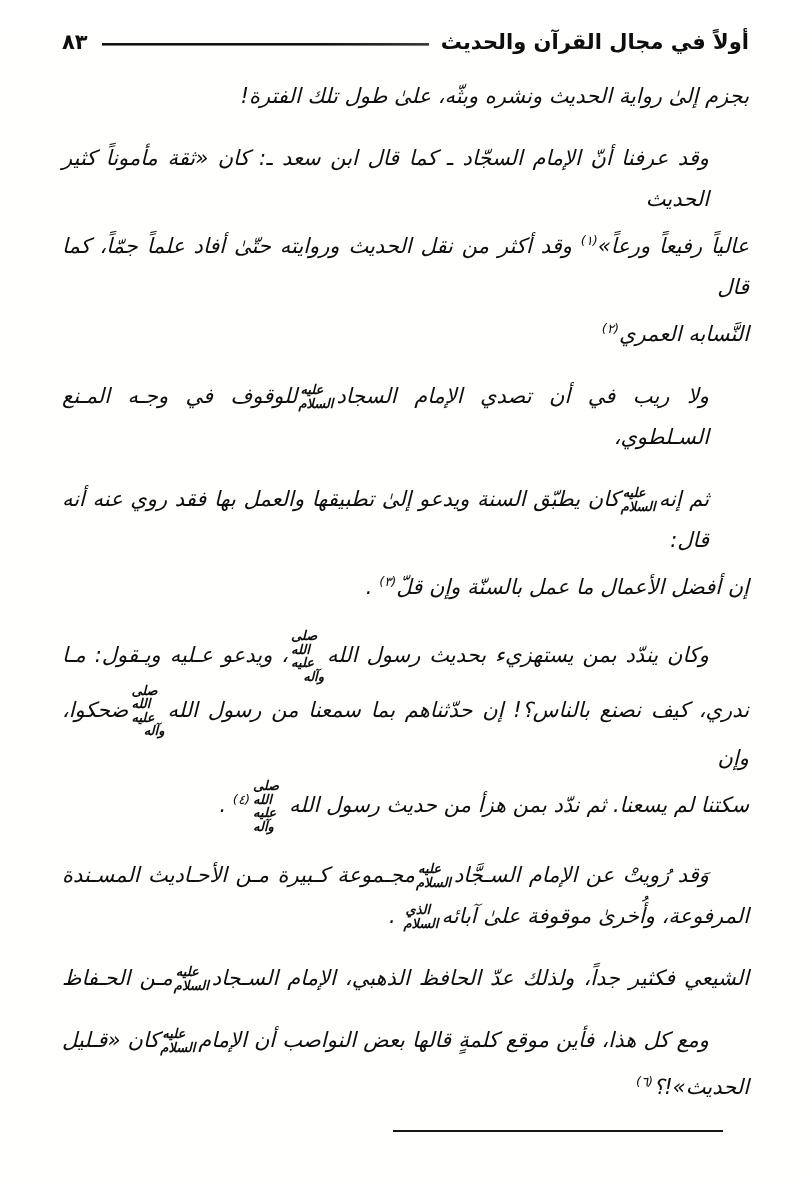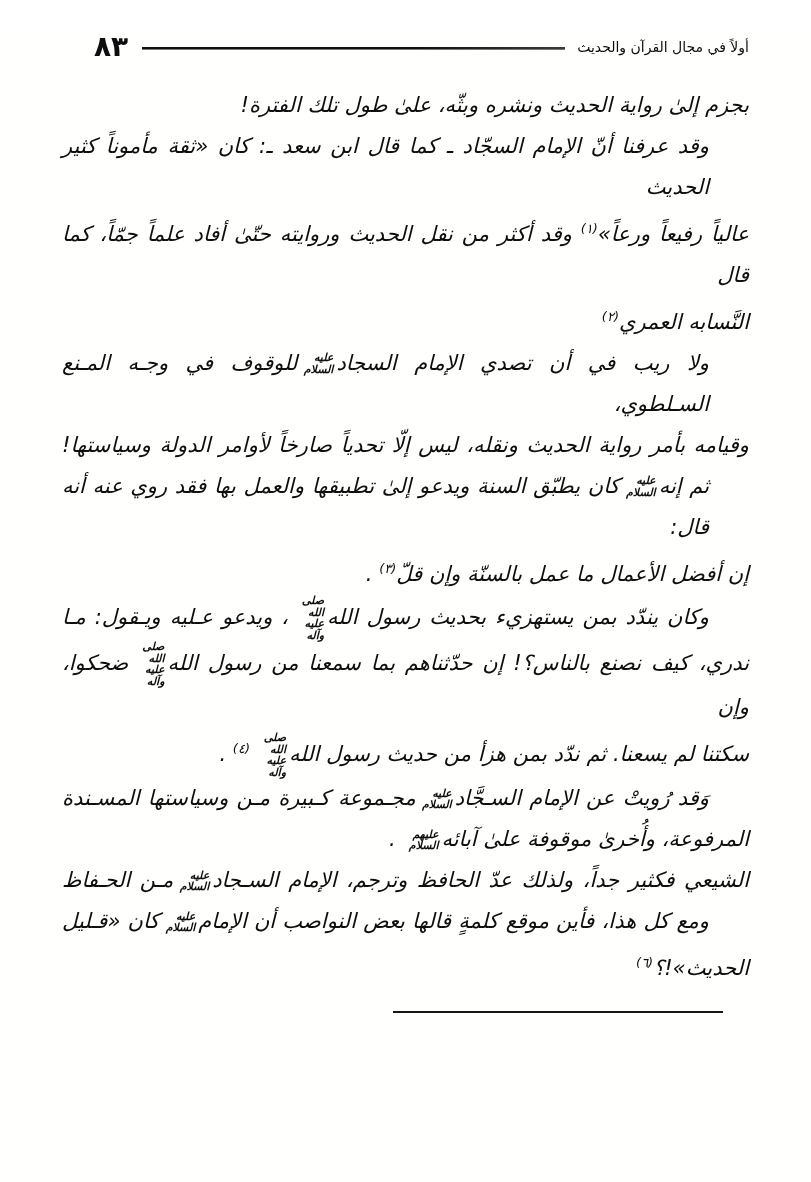--- a/index.html
+++ b/index.html
@@ -20,58 +20,57 @@
     direction: rtl;
   }
   
   .page-header {
     display: flex;
     align-items: center;
     margin: 30px 62px 0 62px;
     direction: rtl;
   }
   .header-title {
-    font-size: 14px;
-    font-weight: 400;
+    font-size: 21px;
+    font-weight: 700;
     white-space: nowrap;
     letter-spacing: 0;
   }
   .header-rule {
     flex: 1;
     height: 2px;
     background: linear-gradient(to left, #3a3a3a, #111 35%, #111);
     margin: 4px 12px 0 14px;
     border-bottom: 1px solid #777;
   }
   .page-number {
-    font-size: 28px;
+    font-size: 21px;
     font-weight: 700;
     white-space: nowrap;
-    margin-left: 32px;
   }
   
   .body-text {
     margin: 22px 62px 0 62px;
     font-size: 21px;
     line-height: 41px;
     font-style: italic;
   }
   .paragraph { margin: 0; }
-  .paragraph + .paragraph { margin-top: 0; }
+  .paragraph + .paragraph { margin-top: 21px; }
   .line { min-height: 41px; }
   .line.r { text-align: right; }
   .line.j { text-align: justify; text-align-last: justify; }
   .line.indent { padding-right: 40px; }
   
   .honorific {
     display: inline-block;
     width: 33px;
-    font-size: 11px;
+    font-size: 13px;
     line-height: 1.05;
-    text-align: right;
+    text-align: left;
     vertical-align: middle;
     margin: 0 3px;
     font-weight: 700;
   }
   
   .fnref {
     font-size: 13px;
     vertical-align: 8px;
     font-weight: 400;
   }
@@ -101,37 +100,36 @@
       <div class="paragraph">
         <div class="line r"><span>بجزم إلىٰ رواية الحديث ونشره وبثّه، علىٰ طول تلك الفترة!</span></div>
       </div>
       <div class="paragraph">
         <div class="line j indent"><span>وقد عرفنا أنّ الإمام السجّاد ـ كما قال ابن سعد ـ: كان «ثقة مأموناً كثير الحديث</span></div>
         <div class="line j"><span>عالياً رفيعاً ورعاً»</span><span class="fnref">(١)</span><span> وقد أكثر من نقل الحديث وروايته حتّىٰ أفاد علماً جمّاً، كما قال</span></div>
         <div class="line r"><span>النَّسابه العمري</span><span class="fnref">(٢)</span></div>
       </div>
       <div class="paragraph">
         <div class="line j indent"><span>ولا ريب في أن تصدي الإمام السجاد</span><span class="honorific">عليه السلام</span><span>للوقوف في وجـه المـنع السـلطوي،</span></div>
-        <div class="line j"><span>وقيامه بأمر رواية الحديث ونقله، ليس إلّا تحدياً صارخاً لأوامر الدولة وسياستها!</span></div>
       </div>
       <div class="paragraph">
         <div class="line j indent"><span>ثم إنه</span><span class="honorific">عليه السلام</span><span>كان يطبّق السنة ويدعو إلىٰ تطبيقها والعمل بها فقد روي عنه أنه قال:</span></div>
         <div class="line r"><span>إن أفضل الأعمال ما عمل بالسنّة وإن قلّ</span><span class="fnref">(٣)</span><span> .</span></div>
       </div>
       <div class="paragraph">
         <div class="line j indent"><span>وكان يندّد بمن يستهزيء بحديث رسول الله</span><span class="honorific">صلى الله عليه وآله</span><span>، ويدعو عـليه ويـقول: مـا</span></div>
         <div class="line j"><span>ندري، كيف نصنع بالناس؟! إن حدّثناهم بما سمعنا من رسول الله</span><span class="honorific">صلى الله عليه وآله</span><span>ضحكوا، وإن</span></div>
         <div class="line r"><span>سكتنا لم يسعنا. ثم ندّد بمن هزأ من حديث رسول الله</span><span class="honorific">صلى الله عليه وآله</span><span class="fnref">(٤)</span><span> .</span></div>
       </div>
       <div class="paragraph">
-        <div class="line j indent"><span>وَقد رُويتْ عن الإمام السـجَّاد</span><span class="honorific">عليه السلام</span><span>مجـموعة كـبيرة مـن وسياستها المسـندة</span></div>
-        <div class="line r"><span>المرفوعة، وأُخرىٰ موقوفة علىٰ آبائه</span><span class="honorific">عليهم السلام</span><span> .</span></div>
+        <div class="line j indent"><span>وَقد رُويتْ عن الإمام السـجَّاد</span><span class="honorific">عليه السلام</span><span>مجـموعة كـبيرة مـن الأحـاديث المسـندة</span></div>
+        <div class="line r"><span>المرفوعة، وأُخرىٰ موقوفة علىٰ آبائه</span><span class="honorific">الذي السلام</span><span> .</span></div>
       </div>
       <div class="paragraph">
-        <div class="line j"><span>الشيعي فكثير جداً، ولذلك عدّ الحافظ وترجم، الإمام السـجاد</span><span class="honorific">عليه السلام</span><span>مـن الحـفاظ</span></div>
+        <div class="line j"><span>الشيعي فكثير جداً، ولذلك عدّ الحافظ الذهبي، الإمام السـجاد</span><span class="honorific">عليه السلام</span><span>مـن الحـفاظ</span></div>
       </div>
       <div class="paragraph">
         <div class="line j indent"><span>ومع كل هذا، فأين موقع كلمةٍ قالها بعض النواصب أن الإمام</span><span class="honorific">عليه السلام</span><span>كان «قـليل</span></div>
         <div class="line r"><span>الحديث»!؟</span><span class="fnref">(٦)</span></div>
       </div>
     </main>
 
   <section class="footnotes">
     <div class="fn-sep"></div>
 

